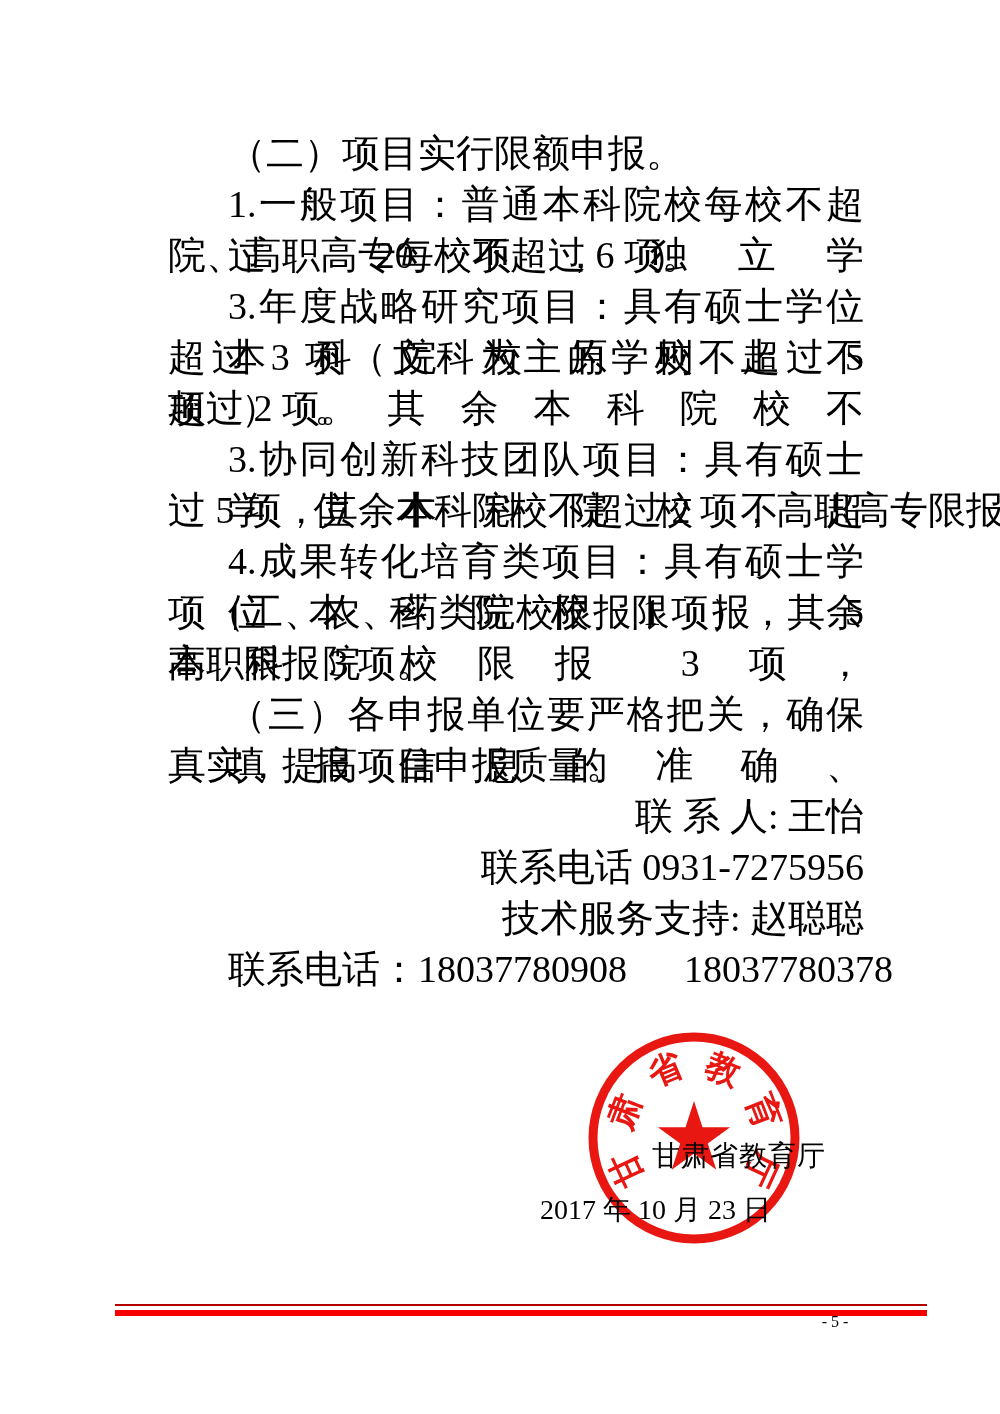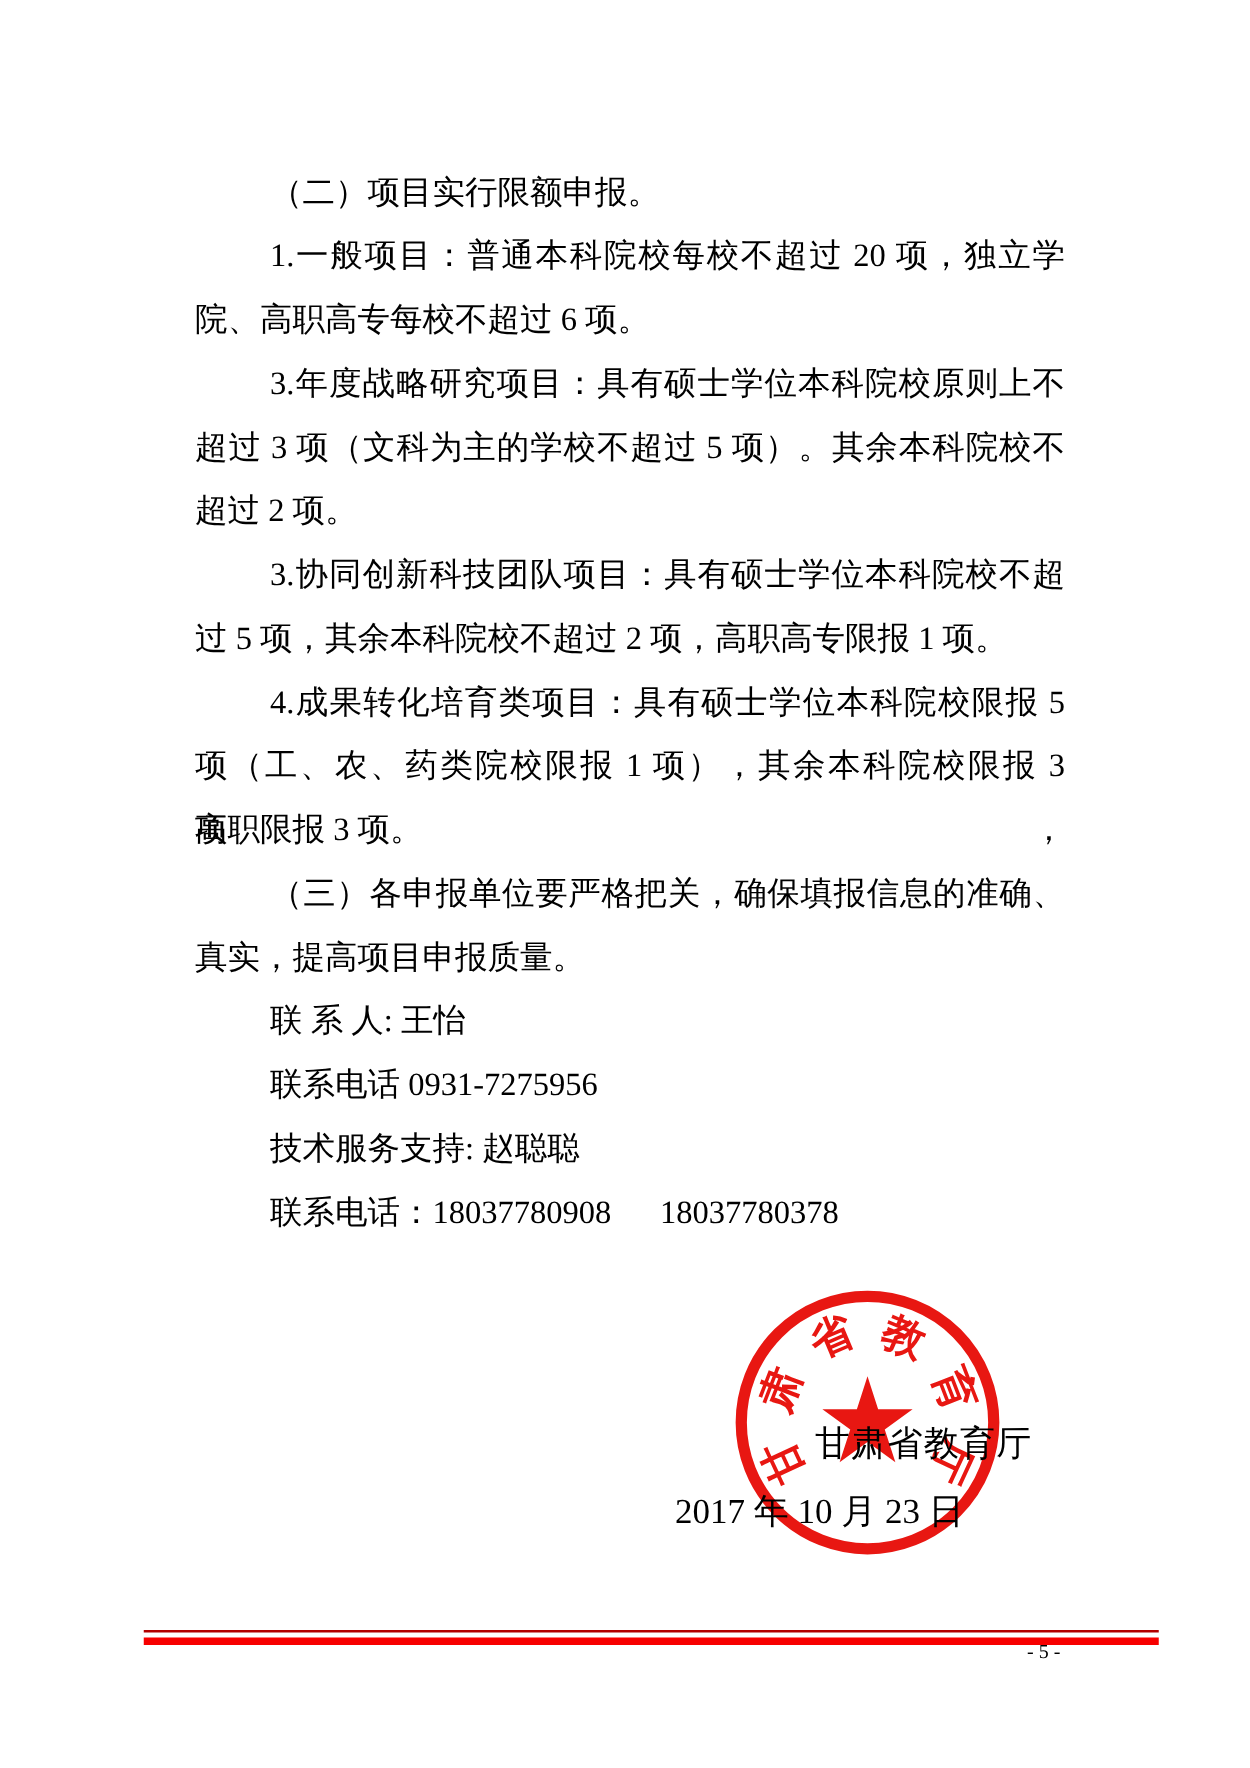--- a/index.html
+++ b/index.html
@@ -7,37 +7,37 @@
     position: relative;
     width: 1000px;
     height: 1414px;
     background: #ffffff;
     overflow: hidden;
     font-family: "Liberation Serif", "DejaVu Serif", serif;
     color: #000000;
   }
   .content {
     position: absolute;
-    left: 156px;
+    left: 168px;
     top: 128px;
     width: 696px;
-    font-size: 26px;
+    font-size: 38px;
   }
   .line {
     height: 51px;
     line-height: 51px;
     white-space: nowrap;
   }
   .line.indent { padding-left: 60px; }
   .line.full {
     white-space: normal;
     text-align: justify;
     text-align-last: justify;
   }
-  .line.pre { white-space: pre; }
+  .line.pre { white-space: pre; text-align: right; }
 
   
   .seal {
     position: absolute;
     left: 564px;
     top: 1008px;
     width: 260px;
     height: 260px;
   }
   .seal svg { display: block; width: 260px; height: 260px; }

